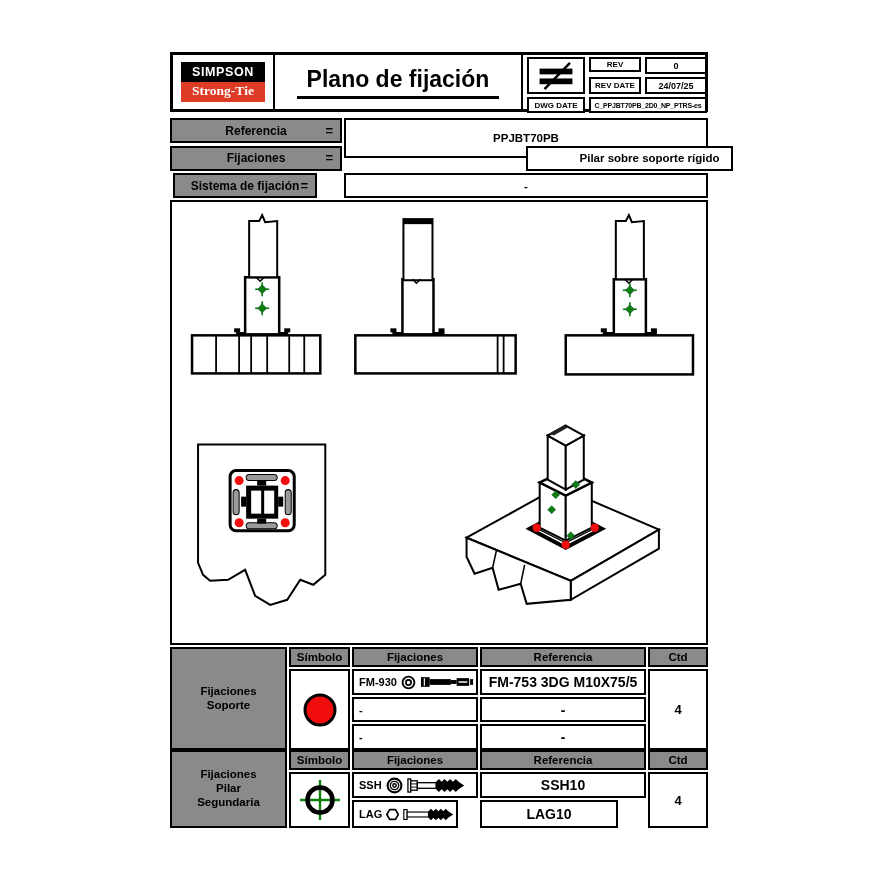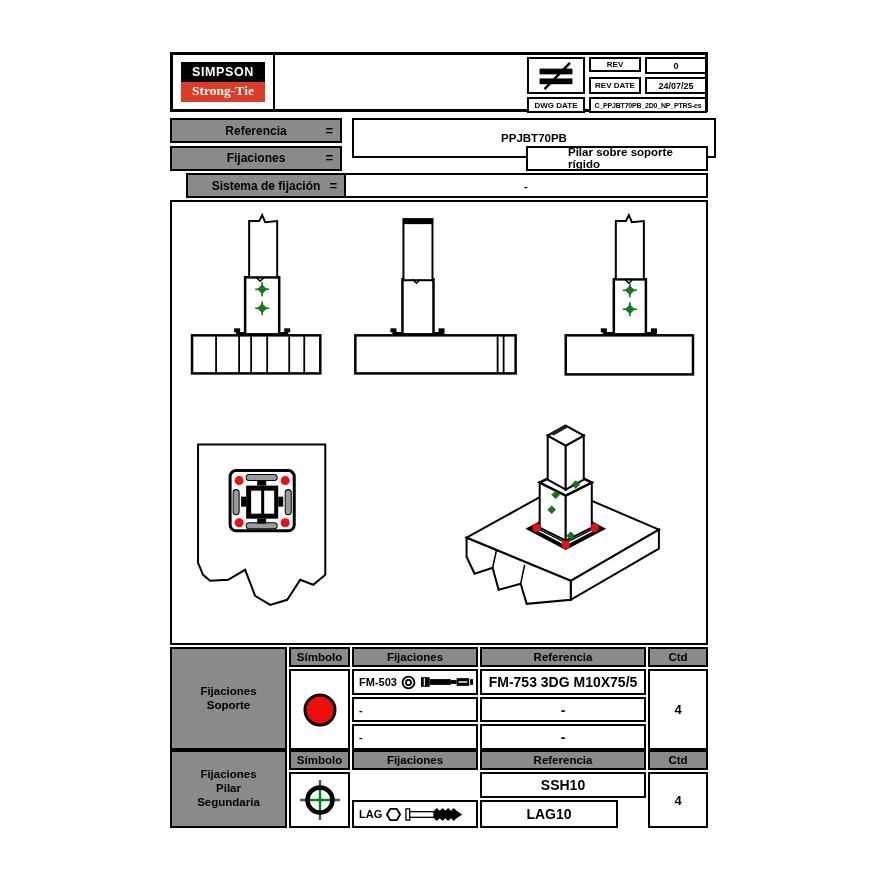--- a/index.html
+++ b/index.html
@@ -51,20 +51,23 @@
 <div class="canvas">
  <div class="doc">
 
   <div class="abs hdr" style="left:0;top:0;width:538px;height:60px;">
     <div class="abs" style="left:0;top:0;width:102px;height:54px;border-right:2.5px solid #000;display:flex;align-items:center;justify-content:center;">
       <div class="logo-box">
         <div class="logo-top">SIMPSON</div>
         <div class="logo-bot">Strong-Tie</div>
       </div>
     </div>
+    <div class="abs" style="left:102px;top:0;width:248px;height:54px;border-right:2.5px solid #000;display:flex;align-items:center;justify-content:center;">
+      <span class="title-span">Plano de fijación</span>
+    </div>
     <div class="abs" style="left:350px;top:0;width:188px;height:54px;">
       <div class="cell" style="left:4px;top:2px;width:58px;height:37px;">
         <svg width="46" height="30" viewBox="0 0 56 36">
           <rect x="8" y="9" width="40" height="7" class="blk"></rect>
           <rect x="8" y="21" width="40" height="7" class="blk"></rect>
           <line x1="14" y1="34" x2="45" y2="2" stroke="#000" stroke-width="3"></line>
         </svg>
       </div>
       <div class="cell tb-lab" style="left:66px;top:2px;width:52px;height:15px;">REV</div>
       <div class="cell tb-val" style="left:122px;top:2px;width:62px;height:17px;">0</div>
@@ -73,29 +76,29 @@
       <div class="cell tb-lab" style="left:4px;top:42px;width:58px;height:16px;">DWG DATE</div>
       <div class="cell tb-dwg" style="left:66px;top:42px;width:118px;height:16px;">C_PPJBT70PB_2D0_NP_PTRS-es</div>
     </div>
   </div>
 
   <div class="abs" style="left:0;top:66px;width:538px;height:80px;">
     <div class="cell graycell ref-label" style="left:0;top:0;width:172px;height:25px;">
       <span>Referencia</span>
       <span class="ref-eq">=</span>
     </div>
-    <div class="cell ref-val" style="left:174px;top:0;width:364px;height:40px;margin-left:8px;">PPJBT70PB</div>
+    <div class="cell ref-val" style="left:174px;top:0;width:364px;height:40px;">PPJBT70PB</div>
 
     <div class="cell graycell ref-label" style="left:0;top:27.5px;width:172px;height:25px;">
       <span>Fijaciones</span>
       <span class="ref-eq">=</span>
     </div>
-    <div class="cell ref-val" style="left:356px;top:27.5px;width:182px;height:25px;padding-left:40px;">Pilar sobre soporte rígido</div>
-
-    <div class="cell graycell ref-label" style="left:16px;top:55px;width:160px;height:25px;">
+    <div class="cell ref-val" style="left:356px;top:27.5px;width:207px;height:25px;padding-left:40px;">Pilar sobre soporte rígido</div>
+
+    <div class="cell graycell ref-label" style="left:3px;top:55px;width:144px;height:25px;">
       <span>Sistema de fijación</span>
       <span class="ref-eq">=</span>
     </div>
     <div class="cell ref-val" style="left:174px;top:55px;width:364px;height:25px;">-</div>
   </div>
 
   <div class="abs draw" style="left:0;top:148px;width:538px;height:445px;">
     <svg viewBox="0 0 533 440">
 
       <g>
@@ -222,21 +225,21 @@
     <div class="cell graycell thead" style="left:310px;top:0;width:166px;height:20px;">Referencia</div>
     <div class="cell graycell thead" style="left:478px;top:0;width:60px;height:20px;">Ctd</div>
 
     <div class="cell" style="left:119px;top:22px;width:61px;height:81px;">
       <svg width="40" height="40" viewBox="0 0 40 40" class="icon">
         <circle cx="20" cy="20" r="15" fill="var(--symbol-red)" stroke="#000" stroke-width="3"></circle>
       </svg>
     </div>
 
     <div class="cell fixcell" style="left:182px;top:22px;width:126px;height:26px;">
-      <span>FM-503</span>
+      <span>FM-930</span>
       <svg width="15" height="15" viewBox="0 0 16 16" class="icon">
         <circle cx="8" cy="8" r="6.3" fill="none" stroke="#000" stroke-width="2"></circle>
         <circle cx="8" cy="8" r="2.8" fill="none" stroke="#000" stroke-width="1.8"></circle>
       </svg>
       <svg width="54" height="14" viewBox="0 0 56 14" class="icon">
         <rect x="1" y="2" width="9" height="10" class="blk"></rect>
         <line x1="4.5" y1="3" x2="4.5" y2="11" stroke="#fff" stroke-width="1.2"></line>
         <rect x="10" y="4" width="22" height="6" class="blk"></rect>
         <rect x="32" y="5" width="6" height="4" class="blk"></rect>
         <rect x="38" y="3" width="13" height="8" class="blk"></rect>
@@ -271,23 +274,39 @@
     <div class="cell graycell thead" style="left:478px;top:0;width:60px;height:20px;">Ctd</div>
 
     <div class="cell" style="left:119px;top:22px;width:61px;height:56px;">
       <svg width="46" height="46" viewBox="0 0 46 46" class="icon">
         <line x1="3" y1="23" x2="43" y2="23" stroke="var(--marker-green)" stroke-width="2.4"></line>
         <line x1="23" y1="3" x2="23" y2="43" stroke="var(--marker-green)" stroke-width="2.4"></line>
         <circle cx="23" cy="23" r="12.5" fill="none" stroke="#000" stroke-width="4.5"></circle>
       </svg>
     </div>
 
+    <div class="cell fixcell" style="left:182px;top:22px;width:126px;height:26px;">
+      <span>SSH</span>
+      <svg width="17" height="17" viewBox="0 0 18 18" class="icon">
+        <circle cx="9" cy="9" r="7.3" fill="none" stroke="#000" stroke-width="2.2"></circle>
+        <circle cx="9" cy="9" r="4.4" fill="none" stroke="#000" stroke-width="1.5"></circle>
+        <circle cx="9" cy="9" r="1.8" fill="none" stroke="#000" stroke-width="1.5"></circle>
+      </svg>
+      <svg width="60" height="17" viewBox="0 0 64 18" class="icon">
+        <rect x="1" y="2" width="3" height="14" fill="#fff" stroke="#000" stroke-width="1.4"></rect>
+        <rect x="4" y="4" width="7" height="10" fill="#fff" stroke="#000" stroke-width="1.4"></rect>
+        <line x1="4" y1="7.3" x2="11" y2="7.3" stroke="#000" stroke-width="1"></line>
+        <line x1="4" y1="10.7" x2="11" y2="10.7" stroke="#000" stroke-width="1"></line>
+        <rect x="11" y="6" width="20" height="6" fill="#fff" stroke="#000" stroke-width="1.4"></rect>
+        <polygon points="31,5 34,2 37,5 40,2 43,5 46,2 49,5 52,2 55,5 61,9 55,13 52,16 49,13 46,16 43,13 40,16 37,13 34,16 31,13" class="blk"></polygon>
+      </svg>
+    </div>
     <div class="cell refcell" style="left:310px;top:22px;width:166px;height:26px;">SSH10</div>
 
-    <div class="cell fixcell" style="left:182px;top:50px;width:126px;height:28px;">
+    <div class="cell fixcell" style="left:182px;top:50px;width:106px;height:28px;">
       <span>LAG</span>
       <svg width="15" height="15" viewBox="0 0 16 16" class="icon">
         <polygon points="4.5,2 11.5,2 15,8 11.5,14 4.5,14 1,8" fill="none" stroke="#000" stroke-width="2" stroke-linejoin="round"></polygon>
       </svg>
       <svg width="60" height="17" viewBox="0 0 64 18" class="icon">
         <rect x="1" y="3" width="4" height="12" fill="#fff" stroke="#000" stroke-width="1.4"></rect>
         <rect x="5" y="6" width="26" height="6" fill="#fff" stroke="#000" stroke-width="1.4"></rect>
         <polygon points="31,5 34,2 37,5 40,2 43,5 46,2 49,5 52,2 55,5 61,9 55,13 52,16 49,13 46,16 43,13 40,16 37,13 34,16 31,13" class="blk"></polygon>
       </svg>
     </div>

